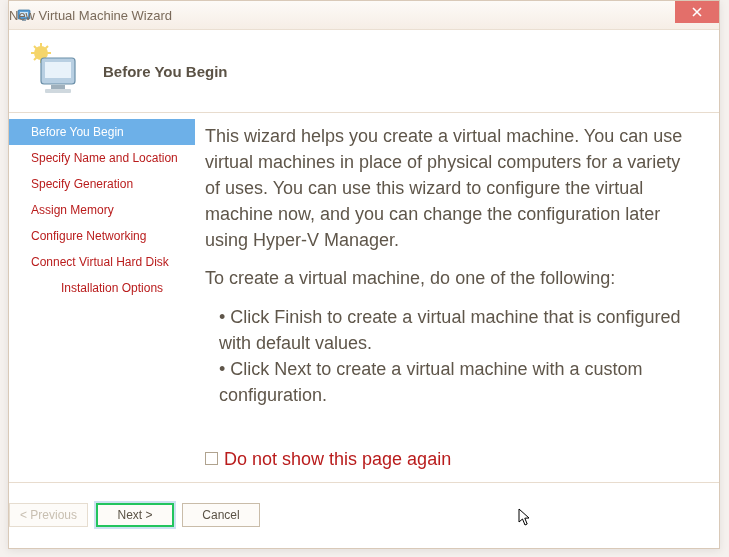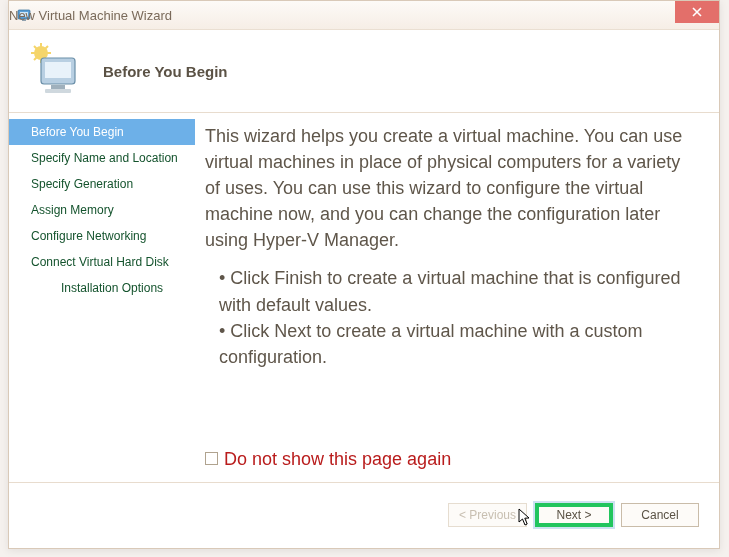--- a/index.html
+++ b/index.html
@@ -78,21 +78,21 @@
       display: flex;
       height: 369px;
     }
     .sidebar {
       width: 186px;
       padding-top: 6px;
       background: #fff;
     }
     .sidebar-item {
       padding: 4px 10px 4px 22px;
-      color: #14532d;
+      color: #b91c1c;
       font-size: 12px;
       cursor: pointer;
       line-height: 1.5;
     }
     .sidebar-item.selected {
       background: #6db0e8;
       color: #fff;
     }
     .sidebar-item.sub {
       padding-left: 52px;
@@ -129,42 +129,41 @@
       height: 13px;
       border: 1px solid #b0a38f;
       background: #fff;
       cursor: pointer;
     }
     .footer {
       height: 64px;
       border-top: 1px solid #e8dcce;
       display: flex;
       align-items: center;
-      justify-content: flex-end;
       padding-right: 20px;
       gap: 8px;
       background: #fff;
     }
     .btn {
       min-width: 78px;
       height: 24px;
       border: 1px solid #c9bca9;
       background: #fdfbf8;
       color: #5a5245;
       font-size: 12px;
       cursor: pointer;
       padding: 0 10px;
     }
     .btn.disabled {
       color: #c8bfb1;
       border-color: #e6ddd0;
       cursor: default;
     }
     .btn.focus {
-      border: 4px solid #22c55e;
+      border: 2px solid #22c55e;
       box-shadow: 0 0 0 2px rgba(111,168,216,0.35);
       position: relative;
     }
     .cursor {
       position: absolute;
       left: 518px;
       top: 508px;
       width: 16px;
       height: 20px;
       pointer-events: none;
@@ -215,20 +214,21 @@
         <div class="sidebar-item selected">Before You Begin</div>
         <div class="sidebar-item">Specify Name and Location</div>
         <div class="sidebar-item">Specify Generation</div>
         <div class="sidebar-item">Assign Memory</div>
         <div class="sidebar-item">Configure Networking</div>
         <div class="sidebar-item">Connect Virtual Hard Disk</div>
         <div class="sidebar-item sub">Installation Options</div>
       </div>
     <div class="content">
       <p>This wizard helps you create a virtual machine. You can use virtual machines in place of physical computers for a variety of uses. You can use this wizard to configure the virtual machine now, and you can change the configuration later using Hyper-V Manager.</p>
+      <p>To create a virtual machine, do one of the following:</p>
       <ul id="bullets">
           <li>Click Finish to create a virtual machine that is configured with default values.</li>
           <li>Click Next to create a virtual machine with a custom configuration.</li>
         </ul>
       <div class="checkbox-row">
         <div class="checkbox"></div>
         <span>Do not show this page again</span>
       </div>
     </div>
   </div>

